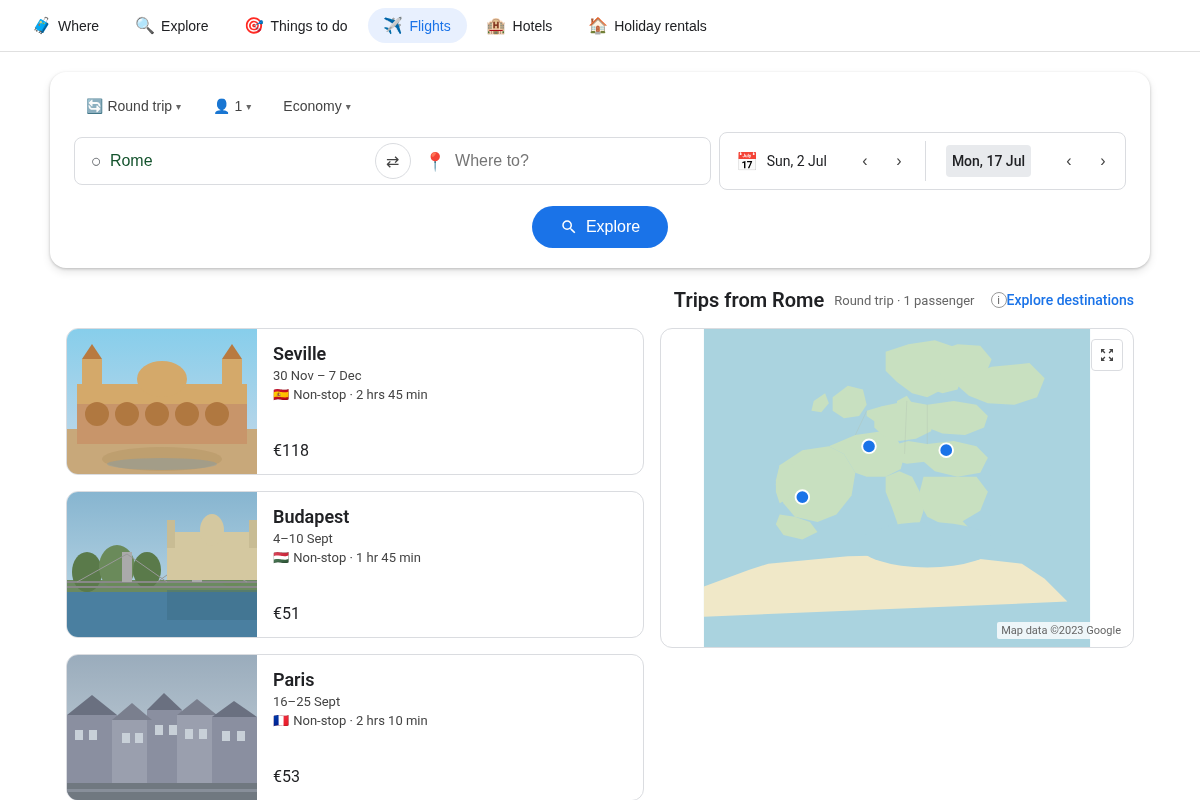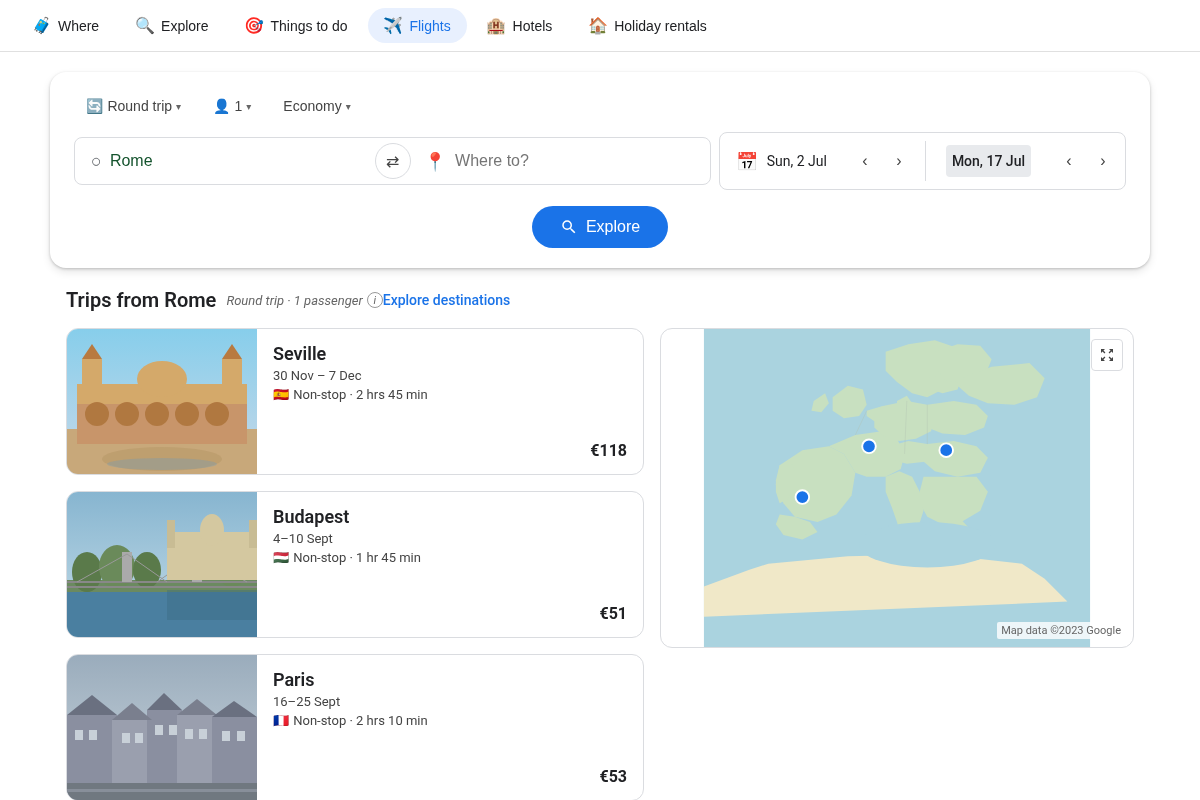--- a/index.html
+++ b/index.html
@@ -176,39 +176,38 @@
 
     
     .main-content {
       max-width: 1100px;
       margin: 0 auto;
       padding: 0 16px 24px;
     }
     .trips-header {
       display: flex;
       align-items: center;
-      justify-content: flex-start;
+      justify-content: flex-end;
       margin-bottom: 16px;
     }
     .trips-title-wrap {
       display: flex;
       align-items: center;
       gap: 10px;
     }
     .trips-title {
       font-size: 20px;
       font-weight: 600;
     }
     .trips-subtitle {
       font-size: 13px;
       color: #666;
       display: flex;
       align-items: center;
-      gap: 4px;
-      font-style: italic;
+      gap: 16px;
     }
     .info-icon {
       width: 16px;
       height: 16px;
       border: 1px solid #999;
       border-radius: 50%;
       font-size: 11px;
       display: inline-flex;
       align-items: center;
       justify-content: center;
@@ -268,22 +267,21 @@
     }
     .trip-flight {
       font-size: 13px;
       color: #444;
       display: flex;
       align-items: center;
       gap: 4px;
     }
     .trip-price {
       font-size: 16px;
-      font-weight: 700;
-      text-align: right;
+      font-weight: 400;
     }
 
     
     .map-container {
       border-radius: 12px;
       overflow: hidden;
       position: relative;
       height: 320px;
       border: 1px solid #dadce0;
     }

